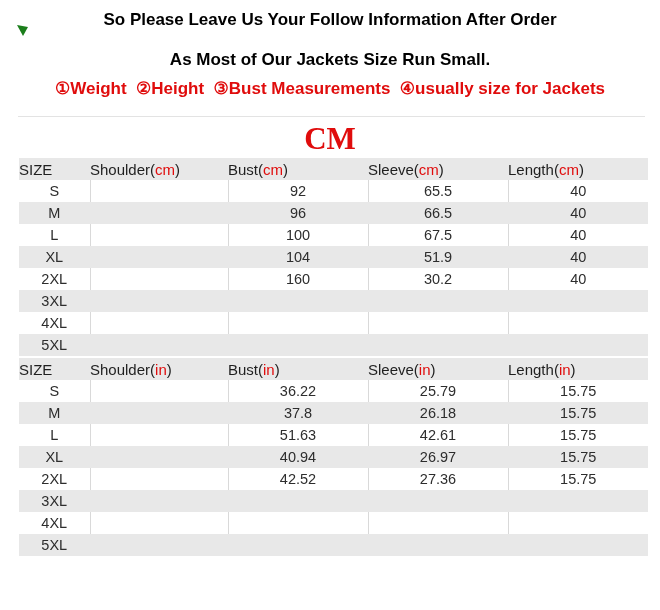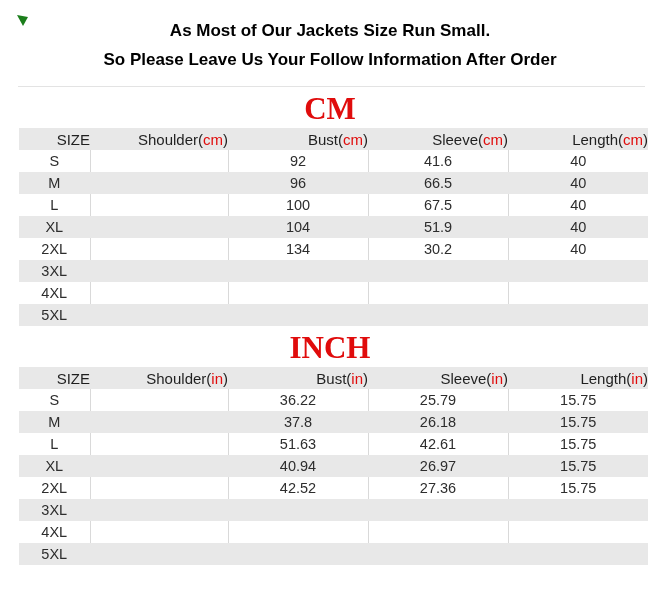--- a/index.html
+++ b/index.html
@@ -40,21 +40,21 @@
   .inch-title { margin-top:5px; }
 
   table {
     margin-left:19px; margin-top:2px;
     width:629px; border-collapse:collapse; table-layout:fixed;
     font-size:14.5px; color:#2d2d2d;
   }
   th {
     background:var(--rowalt,#e8e8e8);
     font-weight:normal; font-size:15px; color:#1f1f1f;
-    height:22px; text-align:right; padding:0;
+    height:22px; text-align:left; padding:0;
   }
   td {
     height:22px; text-align:center; padding:0;
     border-right:1px solid var(--divider,#d9d9d9);
     background:#ffffff;
   }
   td:last-child { border-right:none;text-align:center; }
   tr.alt td {
     background:var(--rowalt,#e8e8e8);
     border-right-color:var(--rowalt,#e8e8e8);
@@ -63,22 +63,23 @@
 </style>
 </head>
 <body>
 
 <div class="page">
 
   <svg class="corner-mark" viewBox="0 0 13 12" aria-hidden="true">
     <polygon class="corner-mark-shape" points="0,0 11,2 6,11" fill="#1b7e1b"></polygon>
   </svg>
 
+  <div class="headline h2">So Please Leave Us Your Follow Information After Order</div>
   <div class="headline h1">As Most of Our Jackets Size Run Small.</div>
-  <div class="headline h2">So Please Leave Us Your Follow Information After Order</div>
+  <div class="info-red">①Weight  ②Height  ③Bust Measurements  ④usually size for Jackets</div>
 
   <div class="rule"></div>
 
   <section>
     <div class="tbl-title cm-title">CM</div>
     <table>
         <colgroup>
           <col style="width: 71px;">
           <col style="width: 138px;">
           <col style="width: 140px;">
@@ -92,21 +93,21 @@
             <th><span>Bust(</span><span class="unit">cm</span><span>)</span></th>
             <th><span>Sleeve(</span><span class="unit">cm</span><span>)</span></th>
             <th><span>Length(</span><span class="unit">cm</span><span>)</span></th>
           </tr>
         </thead>
         <tbody>
           <tr>
             <td>S</td>
             <td></td>
             <td>92</td>
-            <td>41.6</td>
+            <td>65.5</td>
             <td>40</td>
           </tr>
           <tr class="alt">
             <td>M</td>
             <td></td>
             <td>96</td>
             <td>66.5</td>
             <td>40</td>
           </tr>
           <tr>
@@ -119,21 +120,21 @@
           <tr class="alt">
             <td>XL</td>
             <td></td>
             <td>104</td>
             <td>51.9</td>
             <td>40</td>
           </tr>
           <tr>
             <td>2XL</td>
             <td></td>
-            <td>134</td>
+            <td>160</td>
             <td>30.2</td>
             <td>40</td>
           </tr>
           <tr class="alt">
             <td>3XL</td>
             <td></td>
             <td></td>
             <td></td>
             <td></td>
           </tr>
@@ -149,21 +150,20 @@
             <td></td>
             <td></td>
             <td></td>
             <td></td>
           </tr>
         </tbody>
       </table>
   </section>
 
   <section>
-    <div class="tbl-title inch-title">INCH</div>
     <table>
         <colgroup>
           <col style="width: 71px;">
           <col style="width: 138px;">
           <col style="width: 140px;">
           <col style="width: 140px;">
           <col style="width: 140px;">
         </colgroup>
         <thead>
           <tr>

